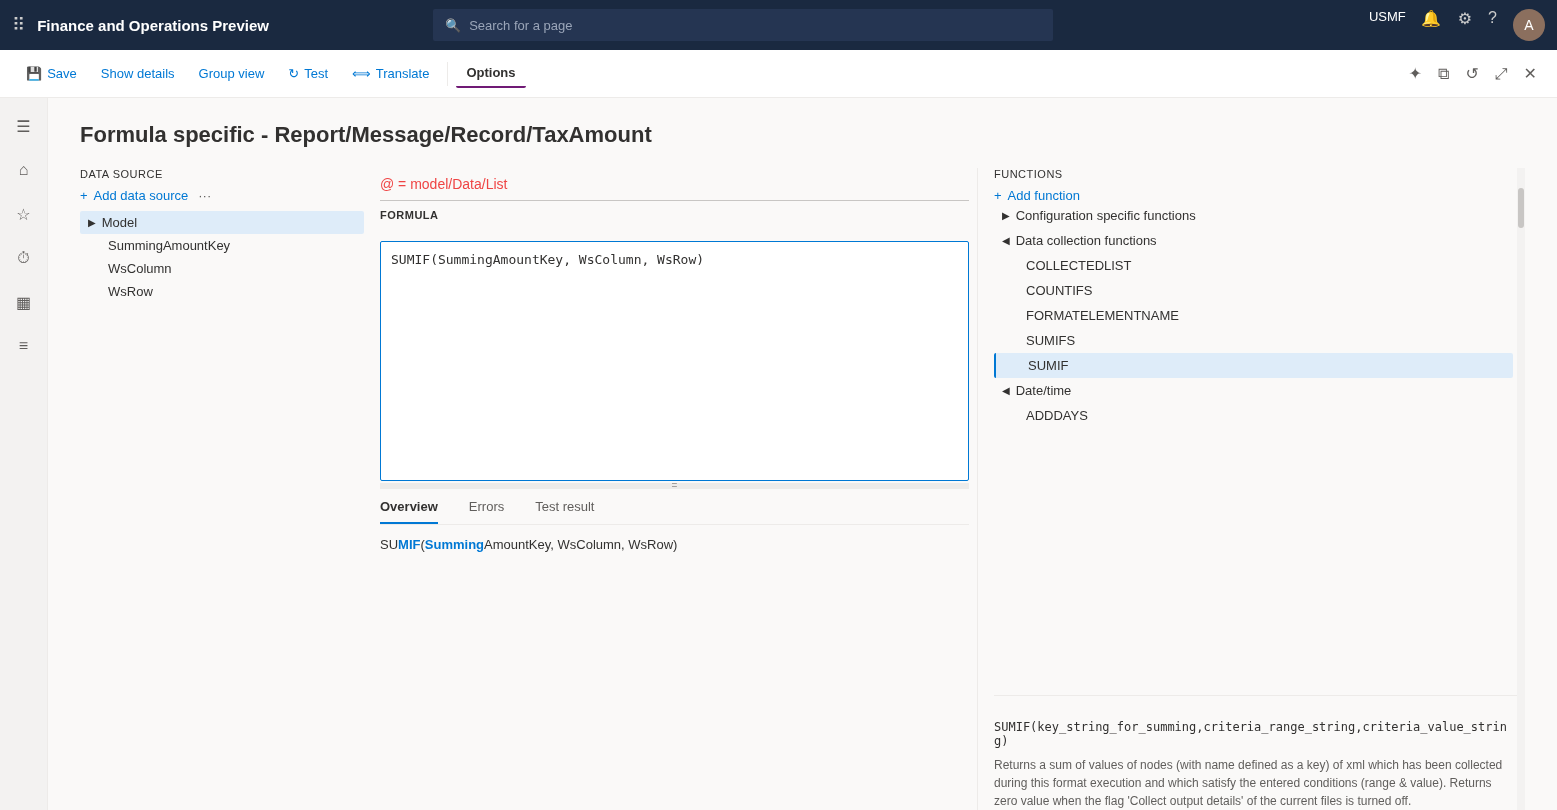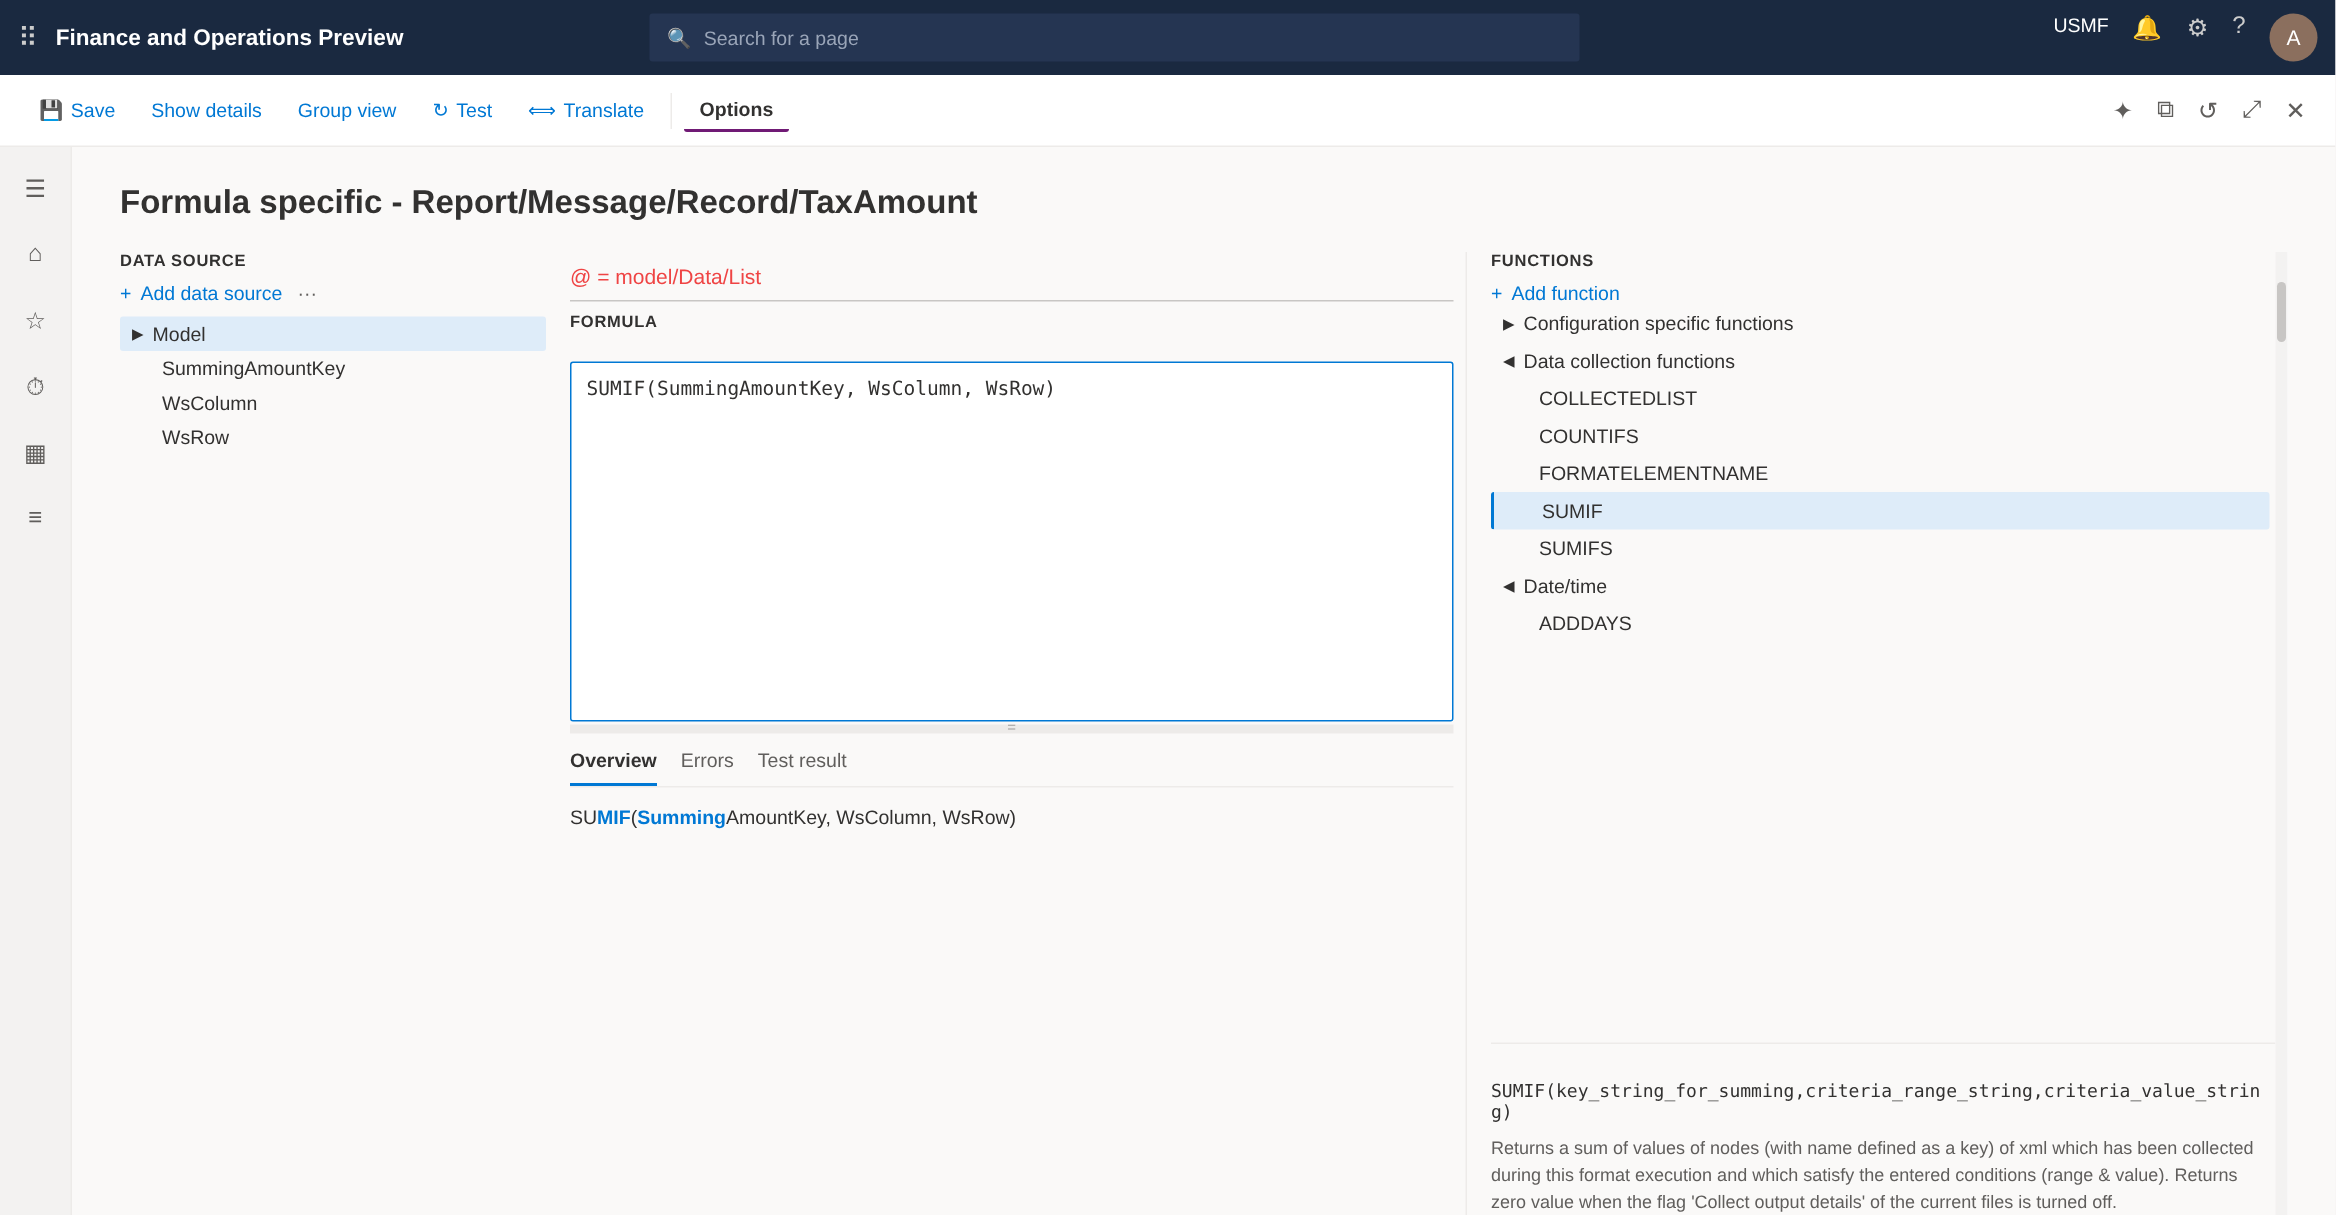--- a/index.html
+++ b/index.html
@@ -179,21 +179,21 @@
     
     .left-pane {
       width: 300px;
       display: flex;
       flex-direction: column;
       padding-right: 16px;
     }
 
     .section-title {
       font-size: 11px;
-      font-weight: 700;
+      font-weight: 400;
       letter-spacing: 0.5px;
       color: #323130;
       text-transform: uppercase;
       margin-bottom: 8px;
     }
 
     .add-datasource {
       display: flex;
       align-items: center;
       gap: 6px;
@@ -261,21 +261,21 @@
       cursor: ns-resize;
       text-align: center;
       line-height: 6px;
       font-size: 10px;
       color: #a19f9d;
       margin: 2px 0;
     }
 
     .tabs-bar {
       display: flex;
-      gap: 16px;
+      gap: 31px;
       border-bottom: 1px solid #edebe9;
       margin-bottom: 12px;
     }
     .tab-item {
       padding: 8px 0;
       font-size: 13px;
       cursor: pointer;
       color: #605e5c;
       border-bottom: 2px solid transparent;
     }
@@ -492,22 +492,22 @@
             <span>Configuration specific functions</span>
           </div>
 
           <div class="func-group-item">
             <span style="font-size:10px;">◀</span>
             <span>Data collection functions</span>
           </div>
           <div class="func-leaf">COLLECTEDLIST</div>
           <div class="func-leaf">COUNTIFS</div>
           <div class="func-leaf">FORMATELEMENTNAME</div>
+          <div class="func-leaf">SUMIFS</div>
           <div class="func-leaf selected">SUMIF</div>
-          <div class="func-leaf">SUMIFS</div>
 
           <div class="func-group-item">
             <span style="font-size:10px;">◀</span>
             <span>Date/time</span>
           </div>
           <div class="func-leaf">ADDDAYS</div>
         </div>
         <div class="func-description-box">
           <div class="func-signature">SUMIF(key_string_for_summing,criteria_range_string,criteria_value_string)</div>
           <div class="func-desc">Returns a sum of values of nodes (with name defined as a key) of xml which has been collected during this format execution and which satisfy the entered conditions (range &amp; value). Returns zero value when the flag 'Collect output details' of the current files is turned off.</div>

